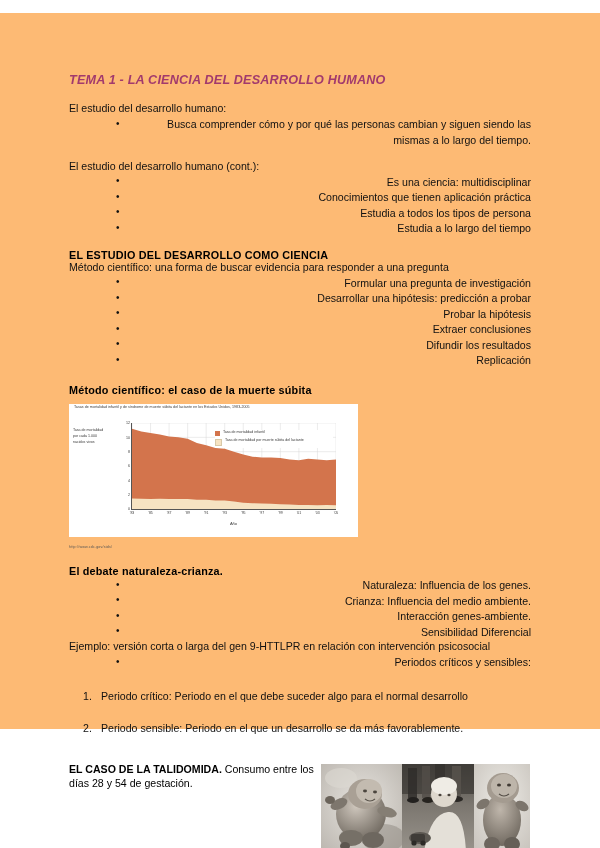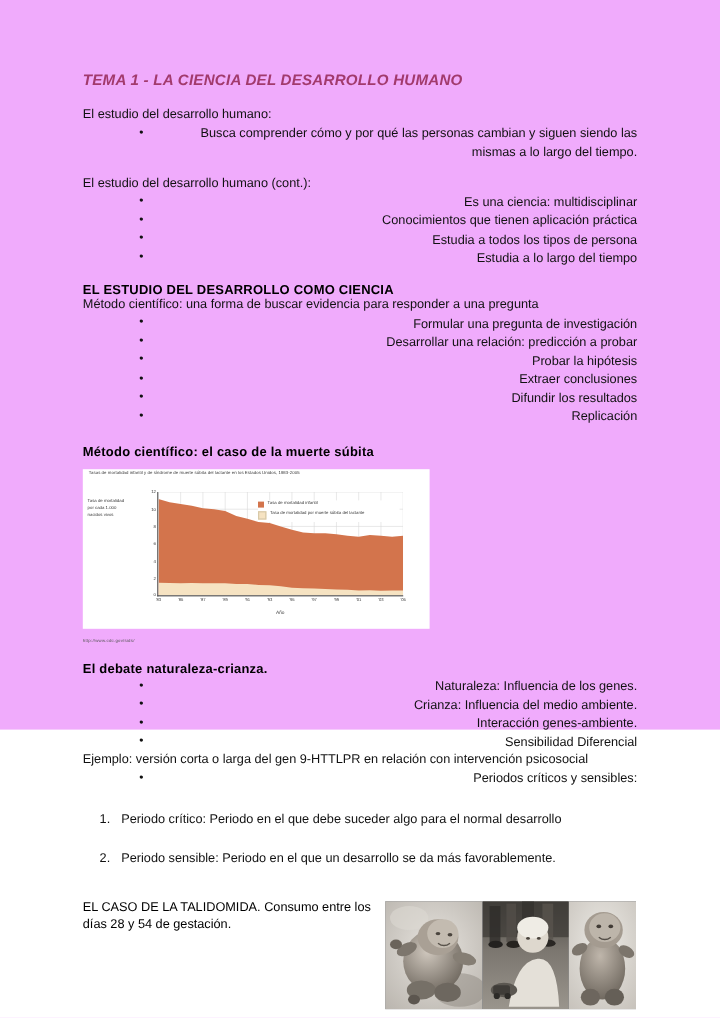--- a/index.html
+++ b/index.html
@@ -10,24 +10,24 @@
   body {
     width: 600px;
     height: 848px;
     position: relative;
     font-family: "Liberation Sans", sans-serif;
     color: #000000;
     overflow: hidden;
   }
   .page {
     position: absolute;
-    left: 0; top: 0;
+    left: 0; top: 13px;
     width: 600px;
-    height: 608px;
-    background: #f0abfc;
+    height: 716px;
+    background: #fdba74;
   }
   .content {
     position: absolute;
     left: 69px;
     top: 60px;
     width: 462px;
   }
 
   
   .doc-title {
@@ -224,21 +224,21 @@
   }
   .photo svg { display: block; width: 100%; height: 100%; }
   .p1 { flex: 0 0 81px; }
   .p2 { flex: 0 0 72px; }
   .p3 { flex: 0 0 56px; }
   .talidomida-text {
     width: 248px;
     font-size: 10.6px;
     line-height: 1.38;
   }
-  .talidomida-text b { font-weight: normal; }
+  .talidomida-text b { font-weight: bold; }
 </style>
 </head>
 <body>
 
 <div class="page">
   <div class="content">
 
     <h1 class="doc-title">TEMA 1 - LA CIENCIA DEL DESARROLLO HUMANO</h1>
 
     <p class="para">El estudio del desarrollo humano:</p>
@@ -255,21 +255,21 @@
       <li>Estudia a todos los tipos de persona</li>
       <li>Estudia a lo largo del tiempo</li>
     </ul>
 
     <div class="spacer-md"></div>
 
     <h2 class="section-head">EL ESTUDIO DEL DESARROLLO COMO CIENCIA</h2>
     <p class="para">Método científico: una forma de buscar evidencia para responder a una pregunta</p>
     <ul class="bullets">
       <li>Formular una pregunta de investigación</li>
-      <li>Desarrollar una relación: predicción a probar</li>
+      <li>Desarrollar una hipótesis: predicción a probar</li>
       <li>Probar la hipótesis</li>
       <li>Extraer conclusiones</li>
       <li>Difundir los resultados</li>
       <li>Replicación</li>
     </ul>
 
     <div class="spacer-lg"></div>
 
     <h2 class="section-head">Método científico: el caso de la muerte súbita</h2>
 

